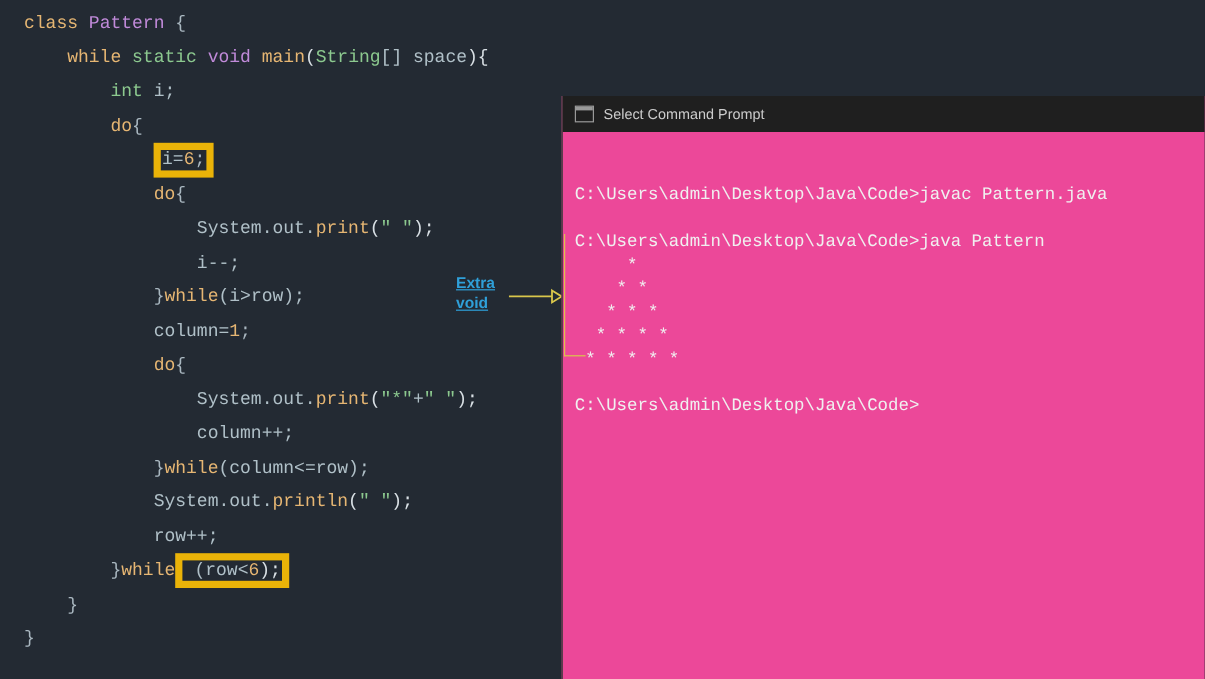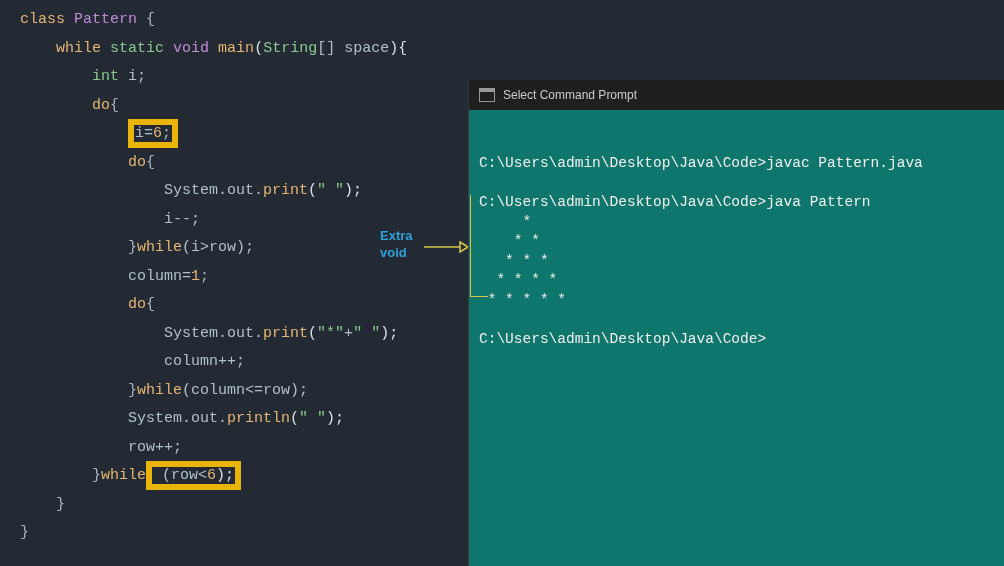--- a/index.html
+++ b/index.html
@@ -43,21 +43,21 @@
       border: 6px solid #eab308;
       padding: 0px 1px;
     }
 
     .terminal {
       position: absolute;
       left: 468px;
       top: 80px;
       width: 536px;
       height: 486px;
-      background: #0f766e;
+      background: #ec4899;
       border-left: 1px solid #3a3a3a;
     }
     .terminal-title-bar {
       background: #1f1f1f;
       height: 30px;
       display: flex;
       align-items: center;
       padding: 0 10px;
       color: #cccccc;
       font-family: 'Segoe UI', Arial, sans-serif;
@@ -89,20 +89,21 @@
       white-space: pre;
       margin-top: 36px;
     }
     .annotation {
       position: absolute;
       color: #2fa0d9;
       font-family: 'Segoe UI', Arial, sans-serif;
       font-weight: bold;
       font-size: 13px;
       line-height: 1.3;
+      text-decoration: underline;
     }
     .arrow {
       position: absolute;
     }
     .output-highlight {
       position: absolute;
       border: 1px solid #d9c64b;
       border-top: none;
       border-right: none;
       pointer-events: none;

